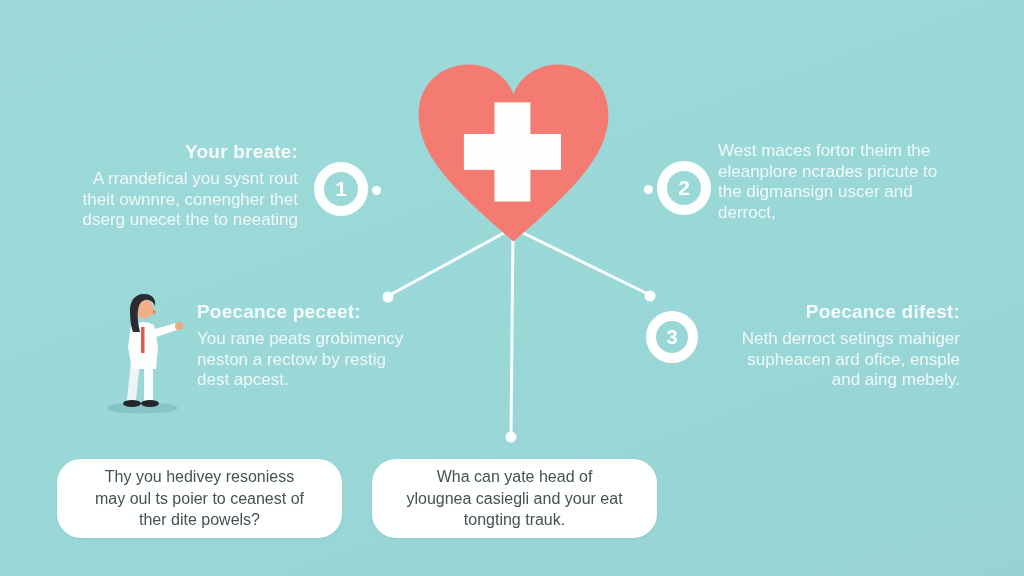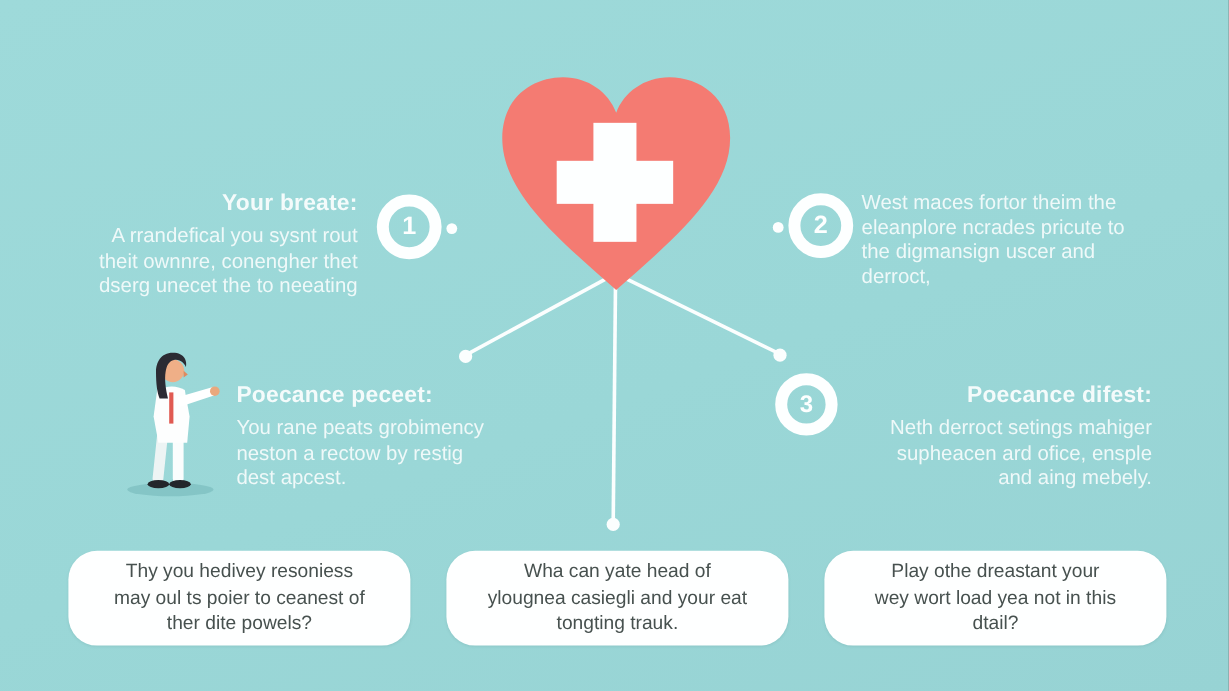--- a/index.html
+++ b/index.html
@@ -15,21 +15,21 @@
     position:absolute;border:10px solid #FDFFFF;border-radius:50%;
     display:flex;align-items:center;justify-content:center;
     color:#FDFFFF;font-weight:700;
   }
   .c1{left:314px;top:162px;width:34px;height:34px;font-size:21px;}
   .c2{left:657px;top:161px;width:34px;height:34px;font-size:21px;}
   .c3{left:646px;top:311px;width:32px;height:32px;font-size:20px;}
   .side-dot{position:absolute;width:9px;height:9px;border-radius:50%;background:#FDFFFF;}
   .d1{left:372px;top:186px;}
   .d2{left:644px;top:185px;}
-  .block{position:absolute;color:#FFFFFF;margin-top:18px;}
+  .block{position:absolute;color:#FFFFFF;}
   .block .title{font-size:19px;font-weight:700;color:#F4FBFB;letter-spacing:.2px;margin-bottom:6px;}
   .block .body{font-size:17px;line-height:20.5px;color:rgba(255,255,255,.84);white-space:pre-line;}
   .b1{left:58px;top:141px;width:240px;text-align:right;}
   .b2{left:718px;top:141px;width:238px;text-align:left;}
   .b3{left:197px;top:301px;width:250px;text-align:left;}
   .b4{left:718px;top:301px;width:242px;text-align:right;}
   .doctor{position:absolute;left:98px;top:289px;}
   .card{
     position:absolute;top:459px;height:79px;width:285px;
     background:#FEFFFF;border-radius:24px;
@@ -129,19 +129,14 @@
   <div class="card q1">
     <div class="q">Thy you hedivey resoniess
 may oul ts poier to ceanest of
 ther dite powels?</div>
   </div>
   <div class="card q2">
     <div class="q">Wha can yate head of
 ylougnea casiegli and your eat
 tongting trauk.</div>
   </div>
-  <div class="card q3">
-    <div class="q">Play othe dreastant your
-wey wort load yea not in this
-dtail?</div>
-  </div>
 
 </div>
 
 </body></html>

